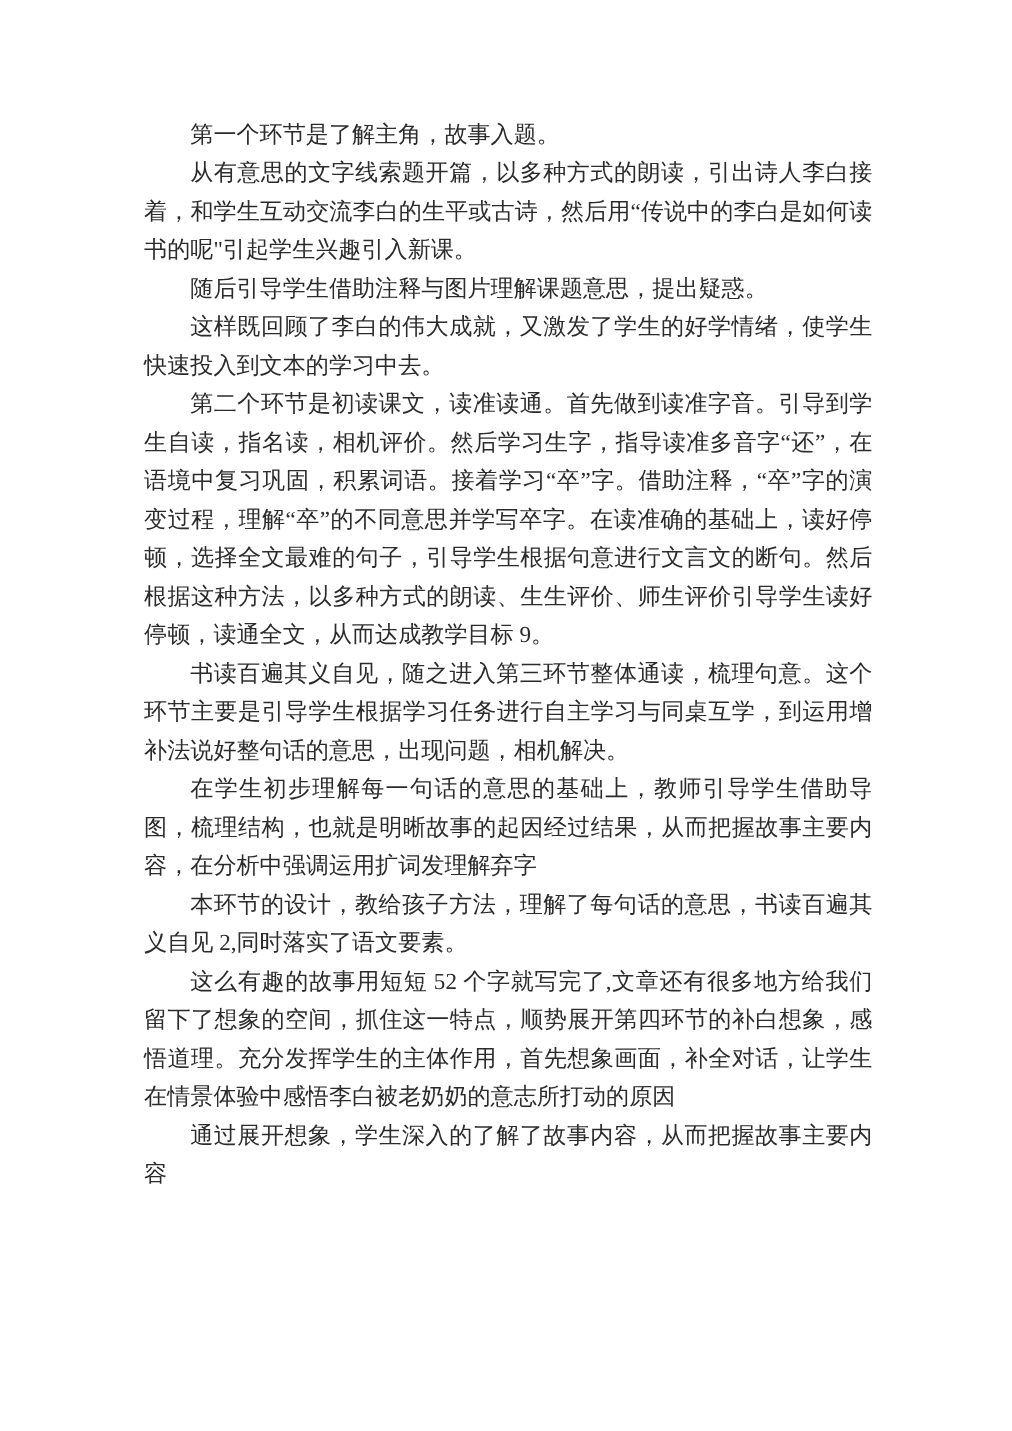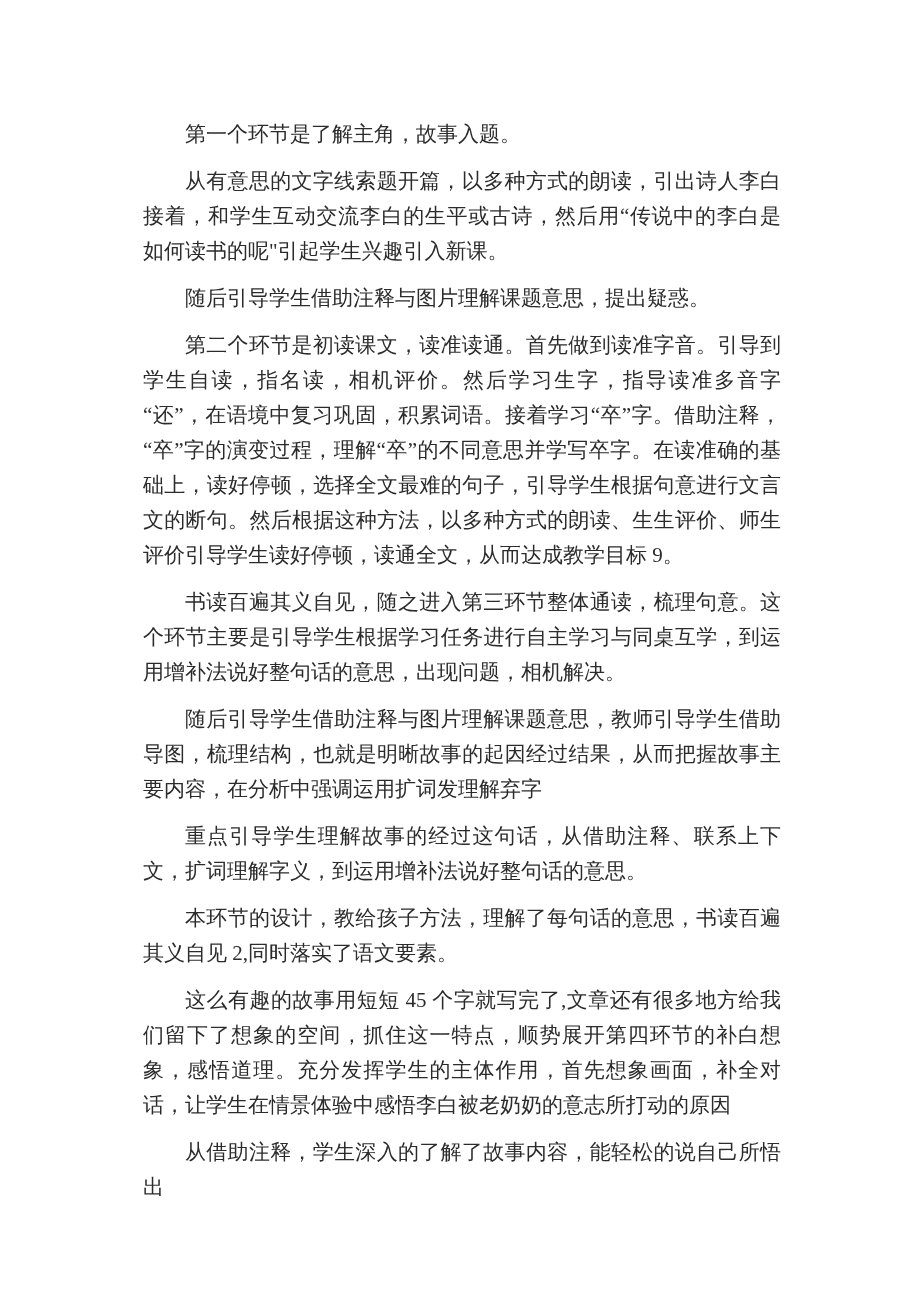--- a/index.html
+++ b/index.html
@@ -13,42 +13,42 @@
     height: 1301px;
     background: #ffffff;
     box-sizing: border-box;
     padding: 105px 127px 0 131px;
     overflow: hidden;
   }
   .doc-content {
     width: 662px;
   }
   p.para {
-    margin: 12px;
+    margin: 0;
     padding: 0;
     font-family: "Liberation Serif", "DejaVu Serif", serif;
     font-size: 21px;
     line-height: 35px;
     color: #2b2b2b;
     text-align: justify;
     text-justify: inter-ideograph;
     text-indent: 42px;
     word-break: break-all;
     font-weight: 400;
   }
 </style>
 </head>
 <body>
 
 <div class="doc-page">
   <div class="doc-content">
     <p class="para">第一个环节是了解主角，故事入题。</p>
     <p class="para">从有意思的文字线索题开篇，以多种方式的朗读，引出诗人李白接着，和学生互动交流李白的生平或古诗，然后用“传说中的李白是如何读书的呢"引起学生兴趣引入新课。</p>
     <p class="para">随后引导学生借助注释与图片理解课题意思，提出疑惑。</p>
+    <p class="para">这样既回顾了李白的伟大成就，又激发了学生的好学情绪，使学生快速投入到文本的学习中去。</p>
     <p class="para">第二个环节是初读课文，读准读通。首先做到读准字音。引导到学生自读，指名读，相机评价。然后学习生字，指导读准多音字“还”，在语境中复习巩固，积累词语。接着学习“卒”字。借助注释，“卒”字的演变过程，理解“卒”的不同意思并学写卒字。在读准确的基础上，读好停顿，选择全文最难的句子，引导学生根据句意进行文言文的断句。然后根据这种方法，以多种方式的朗读、生生评价、师生评价引导学生读好停顿，读通全文，从而达成教学目标 9。</p>
     <p class="para">书读百遍其义自见，随之进入第三环节整体通读，梳理句意。这个环节主要是引导学生根据学习任务进行自主学习与同桌互学，到运用增补法说好整句话的意思，出现问题，相机解决。</p>
-    <p class="para">随后引导学生借助注释与图片理解课题意思，教师引导学生借助导图，梳理结构，也就是明晰故事的起因经过结果，从而把握故事主要内容，在分析中强调运用扩词发理解弃字</p>
-    <p class="para">重点引导学生理解故事的经过这句话，从借助注释、联系上下文，扩词理解字义，到运用增补法说好整句话的意思。</p>
+    <p class="para">在学生初步理解每一句话的意思的基础上，教师引导学生借助导图，梳理结构，也就是明晰故事的起因经过结果，从而把握故事主要内容，在分析中强调运用扩词发理解弃字</p>
     <p class="para">本环节的设计，教给孩子方法，理解了每句话的意思，书读百遍其义自见 2,同时落实了语文要素。</p>
-    <p class="para">这么有趣的故事用短短 45 个字就写完了,文章还有很多地方给我们留下了想象的空间，抓住这一特点，顺势展开第四环节的补白想象，感悟道理。充分发挥学生的主体作用，首先想象画面，补全对话，让学生在情景体验中感悟李白被老奶奶的意志所打动的原因</p>
-    <p class="para">从借助注释，学生深入的了解了故事内容，能轻松的说自己所悟出</p>
+    <p class="para">这么有趣的故事用短短 52 个字就写完了,文章还有很多地方给我们留下了想象的空间，抓住这一特点，顺势展开第四环节的补白想象，感悟道理。充分发挥学生的主体作用，首先想象画面，补全对话，让学生在情景体验中感悟李白被老奶奶的意志所打动的原因</p>
+    <p class="para">通过展开想象，学生深入的了解了故事内容，从而把握故事主要内容</p>
   </div>
 </div>
 
 </body></html>

